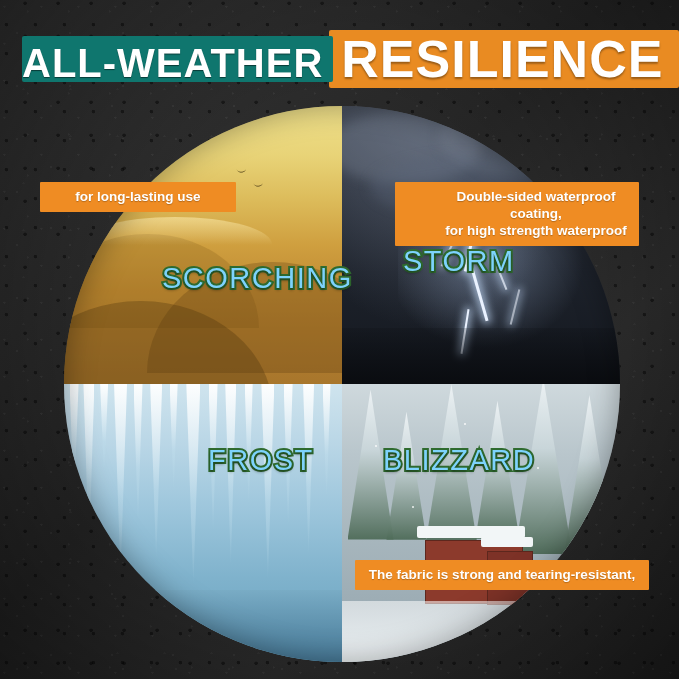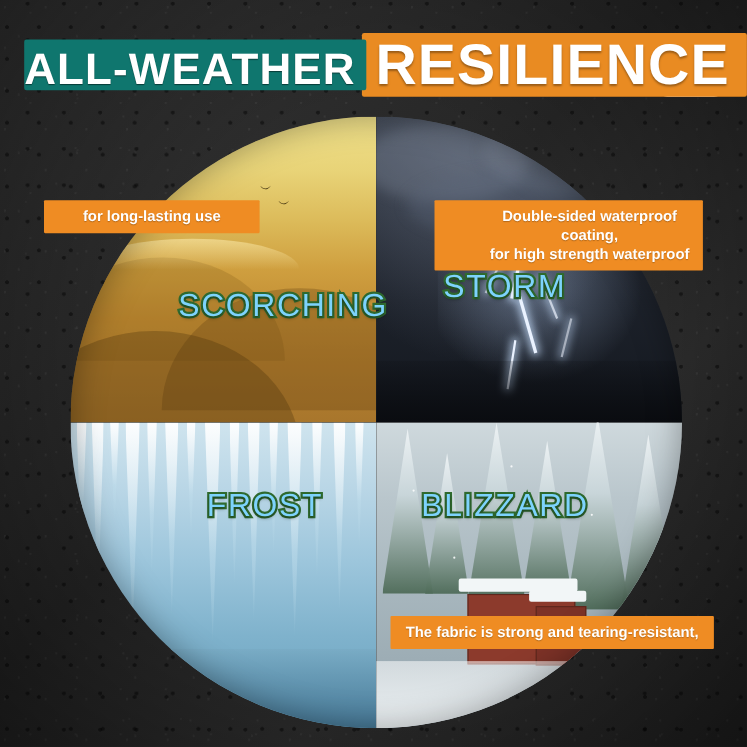--- a/index.html
+++ b/index.html
@@ -235,21 +235,21 @@
     font-size: 29px;
     font-weight: normal;
     letter-spacing: 1.5px;
     -webkit-text-stroke: 4px #2f6b2f;
     paint-order: stroke fill;
     white-space: nowrap;
     text-shadow: 0 2px 3px rgba(0,0,0,0.45);
   }
   .cat-scorching { left: 162px; top: 262px; }
   .cat-storm     { left: 403px; top: 245px; text-align: right; }
-  .cat-frost     { left: 188px; top: 444px; }
+  .cat-frost     { left: 208px; top: 444px; }
   .cat-blizzard  { left: 383px; top: 444px; }
 
   .callout {
     position: absolute;
     background: #ef8c23;
     color: #ffffff;
     font-size: 13.5px;
     font-weight: bold;
     line-height: 17px;
     text-align: center;

